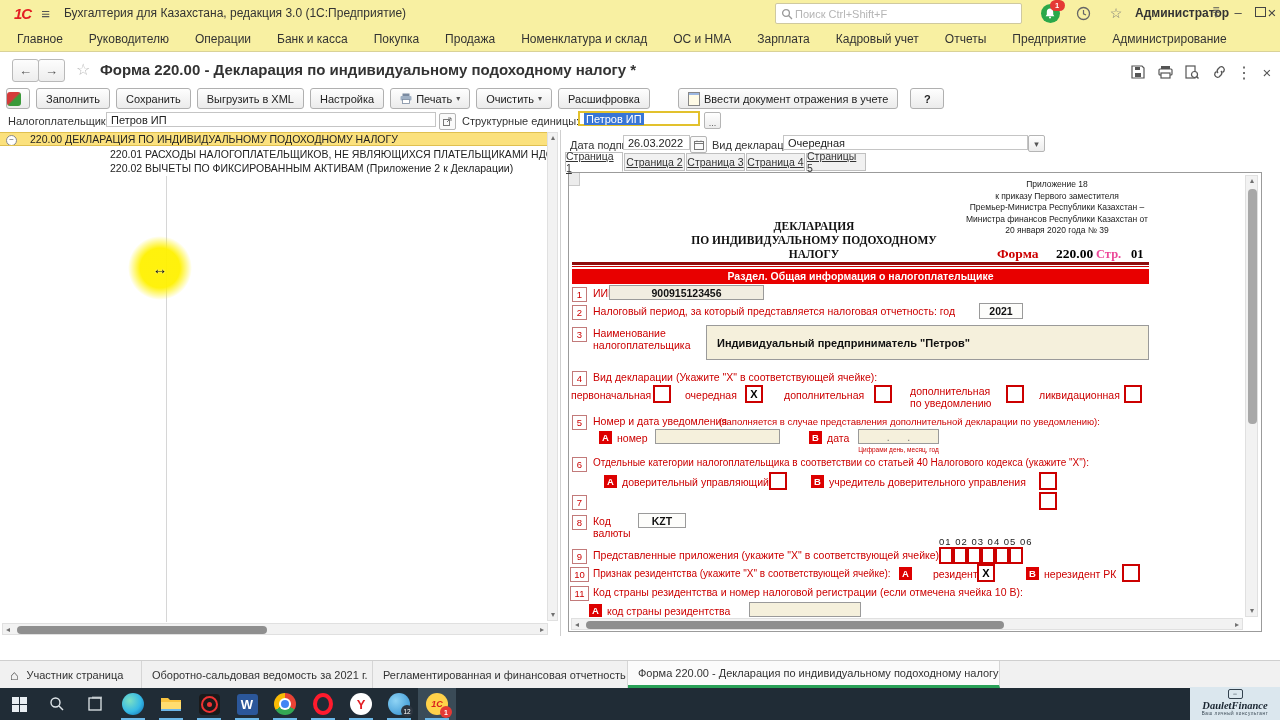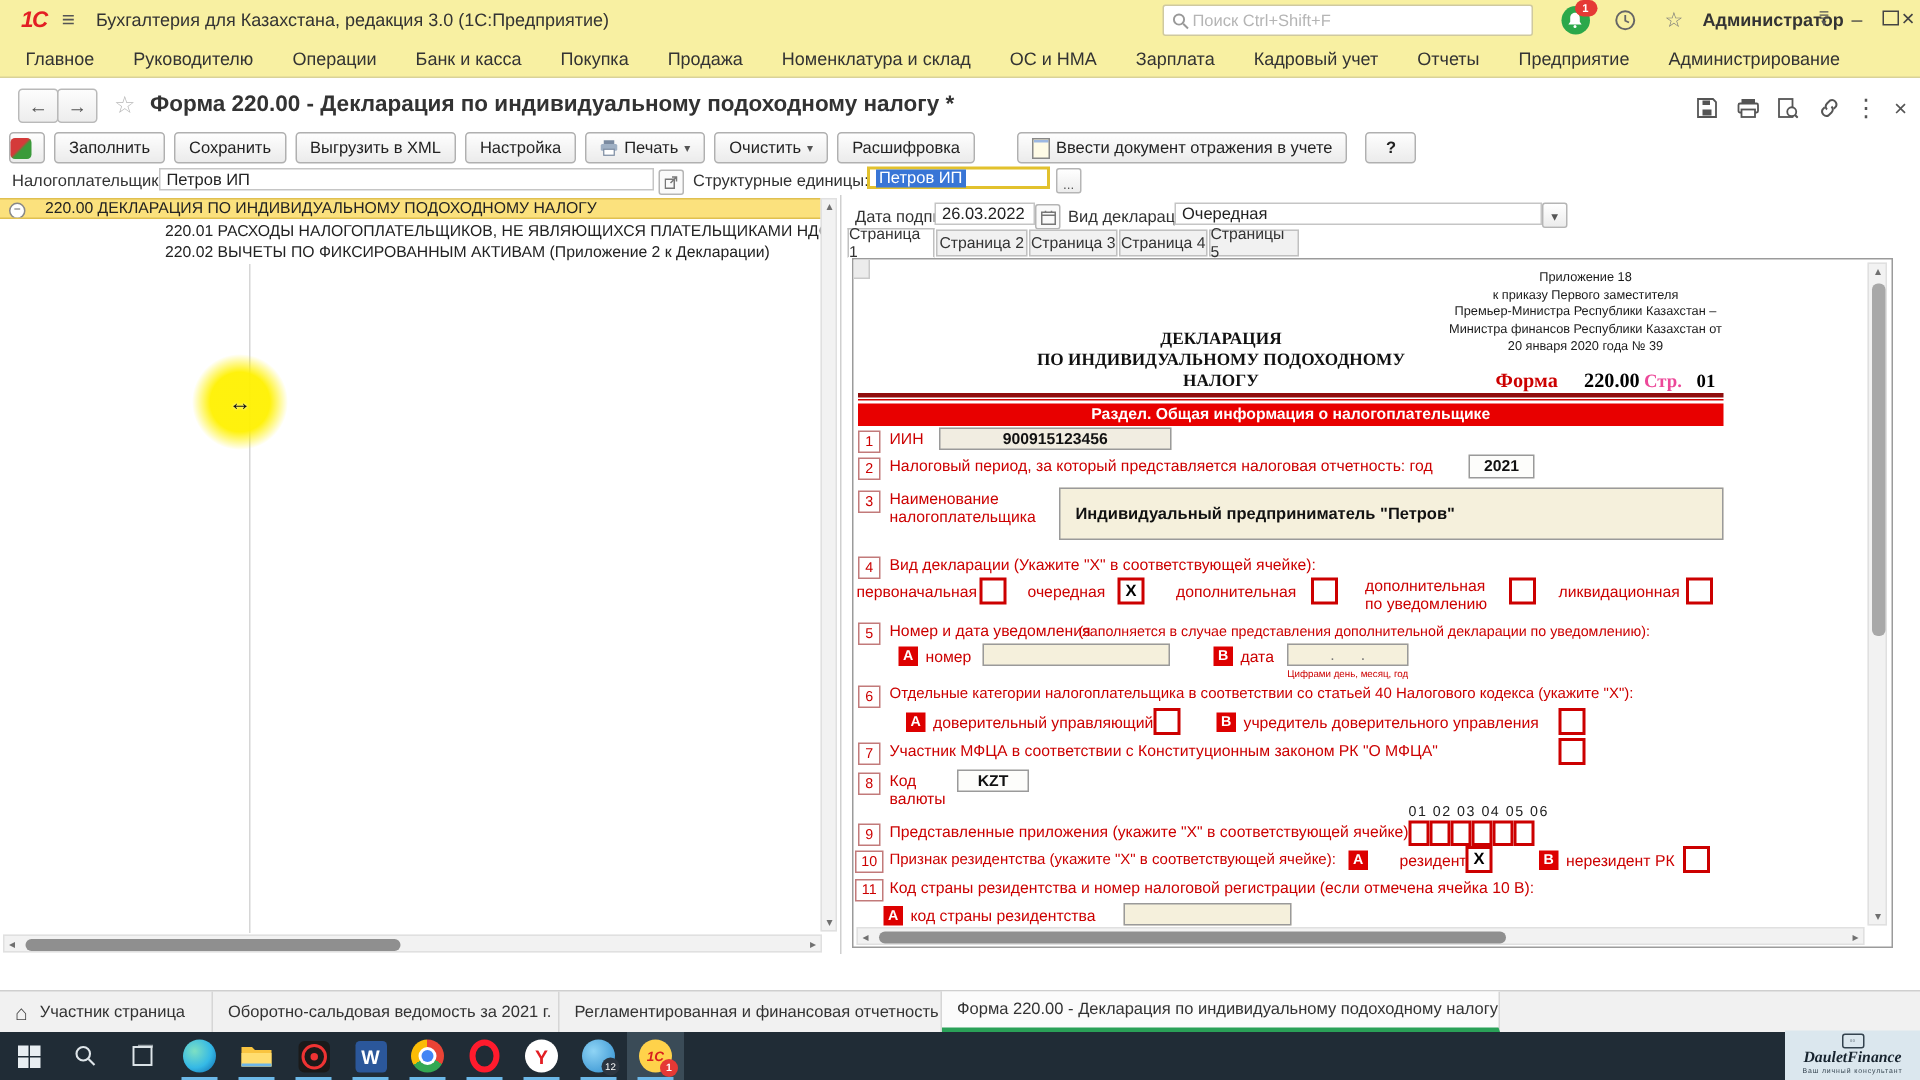--- a/index.html
+++ b/index.html
@@ -48,21 +48,21 @@
   .tree{position:absolute;left:0;top:130px;width:560px;height:506px;background:#fff;border-right:1px solid #cfcfcf;overflow:hidden;}
   .trow{position:absolute;left:0;width:556px;height:14px;font-size:10.5px;color:#222;white-space:nowrap;overflow:hidden;display:flex;align-items:center;cursor:pointer;}
   .trow.sel{background:#fbe17d;border-top:1px solid #e0c050;border-bottom:1px solid #e0c050;box-sizing:border-box;}
   .texp{position:absolute;left:6px;top:2px;width:9px;height:9px;border:1px solid #888;border-radius:50%;color:#555;font-size:8px;line-height:7px;text-align:center;background:#fff;}
   .vline{position:absolute;left:166px;top:46px;width:1px;height:446px;background:#d6d6d6;}
   .sbtrack{position:absolute;background:#f2f2f2;border:1px solid #e0e0e0;box-sizing:border-box;}
   .sbthumb{position:absolute;background:#a8a8a8;border-radius:4px;}
   .sbarrow{position:absolute;color:#707070;font-size:8px;line-height:10px;text-align:center;width:10px;height:10px;}
   
   .decl{position:absolute;left:565px;top:130px;width:705px;height:506px;background:#fff;}
-  .ptab{position:absolute;top:23px;height:18px;font-size:10.5px;color:#333;border:1px solid #c0c0c0;background:#f1f1f1;display:flex;align-items:center;justify-content:center;box-sizing:border-box;cursor:pointer;}
+  .ptab{position:absolute;top:23px;height:18px;font-size:10.5px;color:#333;border:1px solid #c0c0c0;background:#f1f1f1;display:flex;align-items:center;justify-content:center;box-sizing:border-box;cursor:pointer;text-decoration:underline;}
   .ptab.active{top:22px;height:20px;background:#fff;border-bottom:1px solid #fff;z-index:2;}
   .sheet{position:absolute;left:3px;top:42px;width:694px;height:460px;border:1px solid #9b9b9b;background:#fff;box-sizing:border-box;overflow:hidden;}
   .corner{position:absolute;left:0;top:0;width:10px;height:12px;background:#ececec;border-right:1px solid #c9c9c9;border-bottom:1px solid #c9c9c9;}
   .appendix{position:absolute;left:377px;top:6px;width:222px;text-align:center;font-size:8.5px;line-height:11.5px;color:#1a1a1a;}
   .dtitle{position:absolute;left:115px;top:46px;width:260px;text-align:center;font-family:"Liberation Serif",serif;font-weight:bold;font-size:11.5px;color:#111;line-height:14px;}
   .formline{position:absolute;top:73px;font-family:"Liberation Serif",serif;font-weight:bold;font-size:13.5px;white-space:nowrap;}
   .redline1{position:absolute;left:3px;top:89px;width:577px;height:3px;background:#8f0d0d;}
   .redline2{position:absolute;left:3px;top:93px;width:577px;height:1px;background:#d20000;}
   .banner{position:absolute;left:3px;top:96px;width:577px;height:15px;background:#e80000;color:#fff;font-weight:bold;font-size:10.5px;text-align:center;line-height:15px;}
   .numbox{position:absolute;width:13px;height:13px;border:1px solid #c27a7a;background:#fff;color:#cc0000;font-size:9.5px;display:flex;align-items:center;justify-content:center;}
@@ -308,21 +308,21 @@
       <span class="formline" style="left:487px;color:#000;">220.00</span>
       <span class="formline" style="left:527px;color:#ec4899;font-size:12.5px;top:74px;">Стр.</span>
       <span class="formline" style="left:562px;color:#000;font-size:12.5px;top:74px;">01</span>
 
       <div class="redline1"></div>
       <div class="redline2"></div>
       <div class="banner">Раздел. Общая информация о налогоплательщике</div>
 
       <span class="numbox" style="left:3px;top:114px;">1</span>
       <span class="rl" style="left:24px;top:114px;">ИИН</span>
-      <div class="fld ctr" style="left:57px;top:112px;width:155px;height:15px;background:#f1ede1;font-weight:600;">900915123456</div>
+      <div class="fld ctr" style="left:40px;top:112px;width:155px;height:15px;background:#f1ede1;font-weight:600;">900915123456</div>
 
       <span class="numbox" style="left:3px;top:132px;">2</span>
       <span class="rl" style="left:24px;top:132px;">Налоговый период, за который представляется налоговая отчетность: год</span>
       <div class="fld white ctr" style="left:410px;top:130px;width:44px;height:16px;font-weight:600;">2021</div>
 
       <span class="numbox" style="left:3px;top:154px;">3</span>
       <span class="rl2" style="left:24px;top:154px;width:105px;white-space:normal;">Наименование налогоплательщика</span>
       <div class="fld" style="left:137px;top:152px;width:443px;height:35px;font-weight:bold;font-size:11px;padding-left:10px;">Индивидуальный предприниматель "Петров"</div>
 
       <span class="numbox" style="left:3px;top:198px;">4</span>
@@ -352,21 +352,20 @@
       <span class="numbox" style="left:3px;top:284px;">6</span>
       <span class="rl" style="left:24px;top:284px;font-size:10px;">Отдельные категории налогоплательщика в соответствии со статьей 40 Налогового кодекса (укажите "X"):</span>
       <span class="badge" style="left:35px;top:302px;">А</span>
       <span class="rl" style="left:53px;top:303px;">доверительный управляющий</span>
       <span class="chk" style="left:200px;top:299px;"></span>
       <span class="badge" style="left:242px;top:302px;">В</span>
       <span class="rl" style="left:260px;top:303px;">учредитель доверительного управления</span>
       <span class="chk" style="left:470px;top:299px;"></span>
 
       <span class="numbox" style="left:3px;top:322px;">7</span>
-      <span class="rl" style="left:24px;top:322px;">Участник МФЦА в соответствии с Конституционным законом РК "О МФЦА"</span>
       <span class="chk" style="left:470px;top:319px;"></span>
 
       <span class="numbox" style="left:3px;top:342px;">8</span>
       <span class="rl2" style="left:24px;top:342px;width:42px;white-space:normal;">Код валюты</span>
       <div class="fld white ctr" style="left:69px;top:340px;width:48px;height:15px;font-weight:600;">KZT</div>
 
       <span class="rl" style="left:370px;top:363px;font-size:9.5px;letter-spacing:1px;color:#222;">01 02 03 04 05 06</span>
       <span class="numbox" style="left:3px;top:376px;">9</span>
       <span class="rl" style="left:24px;top:376px;">Представленные приложения (укажите "X" в соответствующей ячейке):</span>
       <span class="appbox" style="left:370px;top:374px;"></span>

